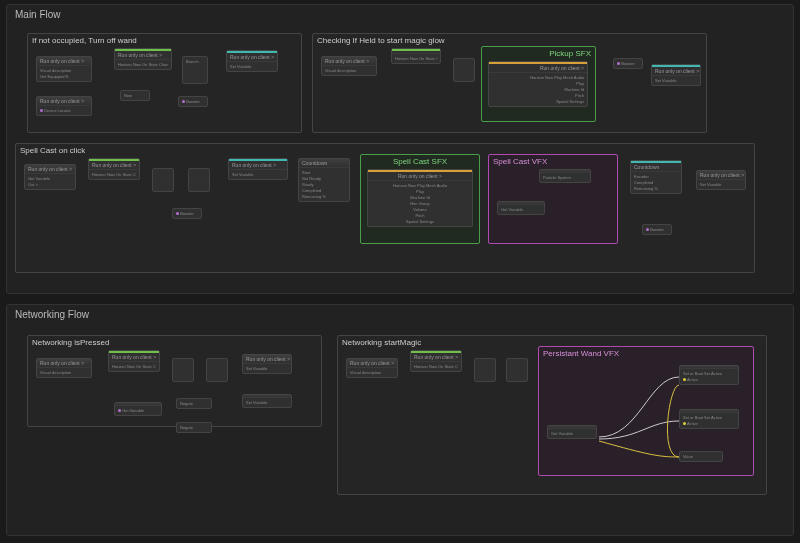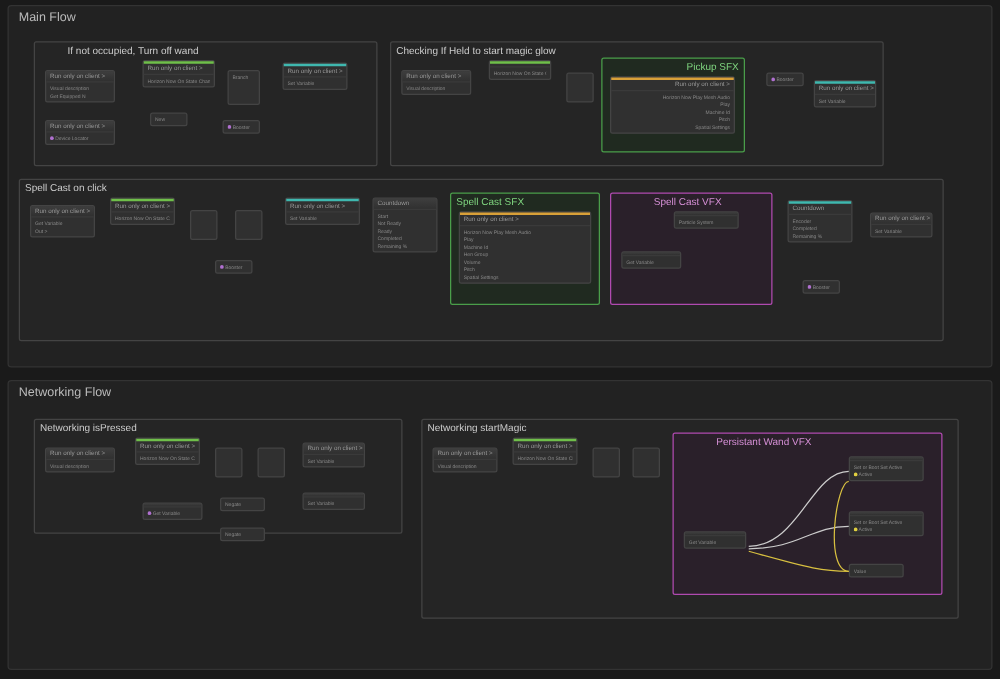--- a/index.html
+++ b/index.html
@@ -25,21 +25,21 @@
     padding: 4px 8px;
     font-weight: 400;
   }
   .comment-region {
     position: absolute;
     background: rgba(40,40,40,0.6);
     border: 1px solid #444;
     border-radius: 2px;
   }
   .comment-region.green { border-color: #4a9e4a; background: rgba(20,60,20,0.25); }
-  .comment-region.magenta { border-color: #b04ab0; background: rgba(60,20,60,0.25); padding-left: 30px; }
+  .comment-region.magenta { border-color: #b04ab0; background: rgba(60,20,60,0.25); }
   .comment-title {
     color: #ccc;
     font-size: 8px;
     padding: 2px 4px;
   }
   .comment-region.green .comment-title { color: #7fd67f; }
   .comment-region.magenta .comment-title { color: #d68fd6; }
   .node {
     position: absolute;
     background: #303030;
@@ -102,21 +102,21 @@
         <marker id="ah" markerWidth="6" markerHeight="6" refX="5" refY="3" orient="auto">
       <path d="M0,0 L6,3 L0,6 Z" fill="#e33"></path>
         </marker>
       </defs>
     <line x1="55" y1="2" x2="10" y2="24" stroke="#e33" stroke-width="3" marker-end="url(#ah)"></line>
   </svg>
 
   <div class="section" style="left:6px; top:4px; width:788px; height:290px;">
     <div class="section-title">Main Flow</div>
 
-    <div class="comment-region" style="left:20px; top:28px; width:275px; height:100px;padding-left:22px;">
+    <div class="comment-region" style="left:20px; top:28px; width:275px; height:100px;">
       <div class="comment-title">If not occupied, Turn off wand</div>
 
       <div class="node" style="left:8px; top:22px; width:56px;">
         <div class="node-head exec"><span>Run only on client &gt;</span></div>
         <div class="node-body">
           <div class="node-line">Visual description</div>
           <div class="node-line"><span>Get Equipped N</span></div>
         </div>
       </div>
       <div class="node" style="left:8px; top:62px; width:56px;">
@@ -237,21 +237,21 @@
         <div class="node-head exec"><span>Countdown</span></div>
         <div class="node-body">
           <div class="node-line">Start</div>
           <div class="node-line">Not Ready</div>
           <div class="node-line">Ready</div>
           <div class="node-line">Completed</div>
           <div class="node-line">Remaining %</div>
         </div>
       </div>
 
-      <div class="comment-region green" style="left:344px; top:10px; width:120px; height:90px;">
+      <div class="comment-region green" style="left:344px; top:10px; width:120px; height:90px;text-align:center;">
         <div class="comment-title">Spell Cast SFX</div>
         <div class="node" style="left:6px; top:14px; width:106px;">
           <div class="node-head orange-bar"><span>Run only on client &gt;</span></div>
           <div class="node-body">
             <div class="node-line">Horizon Now
 Play Mesh Audio</div>
             <div class="node-line">Play</div>
             <div class="node-line">Machine Id</div>
             <div class="node-line">Hen Group</div>
             <div class="node-line">Volume</div>

